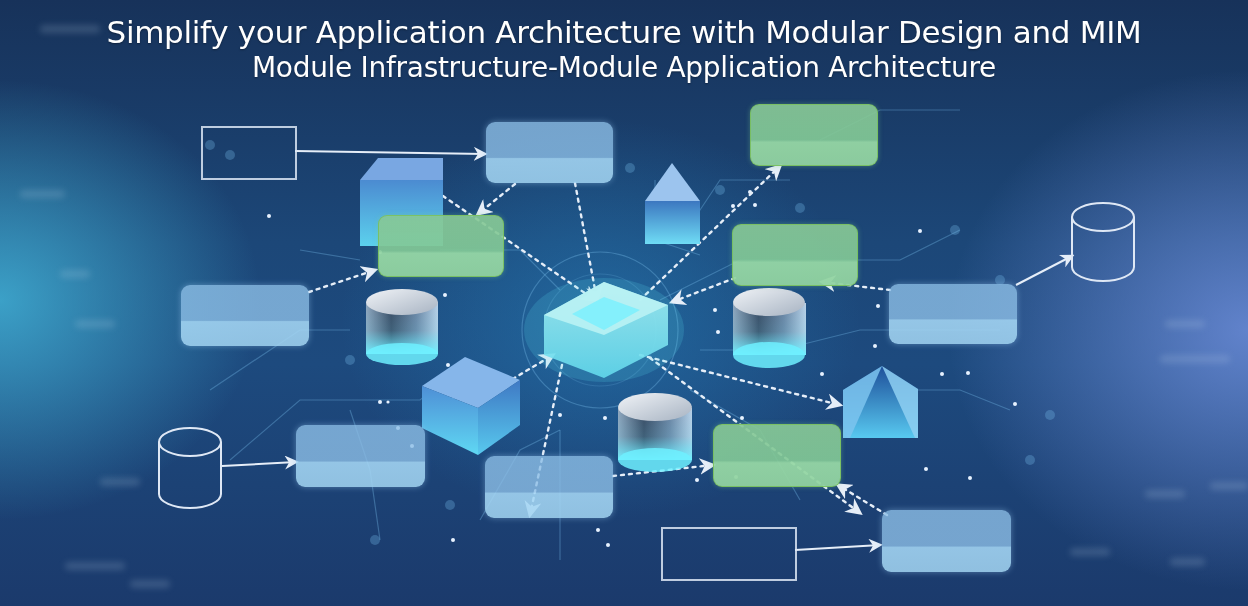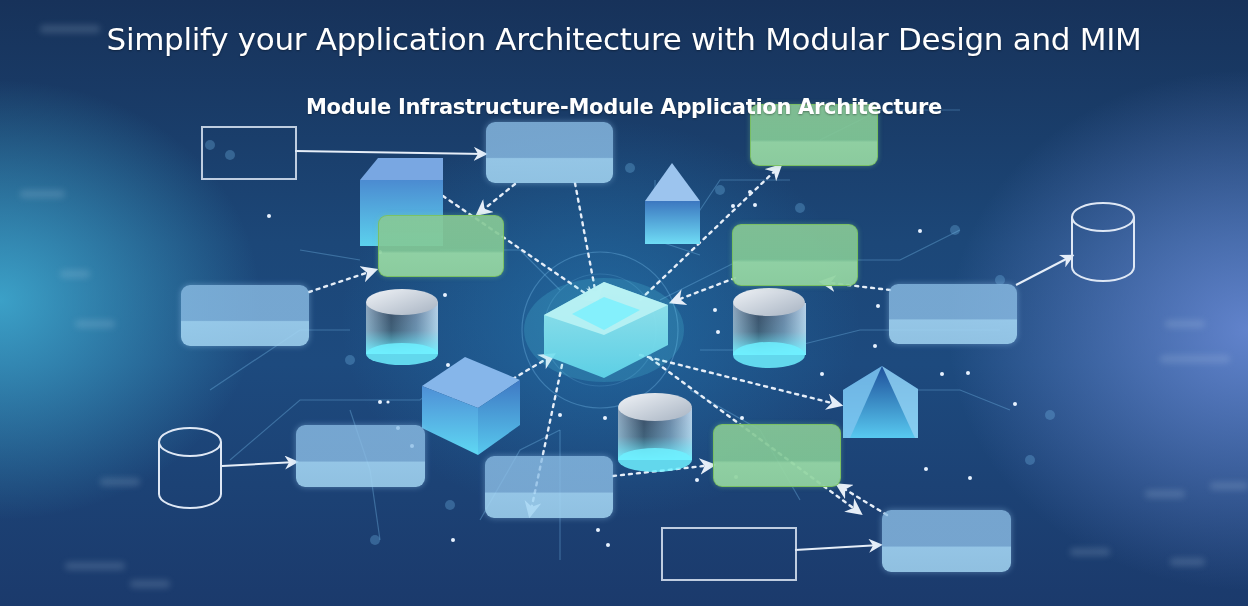--- a/index.html
+++ b/index.html
@@ -6,31 +6,30 @@
   body {
     width: 1248px; height: 606px; overflow: hidden; position: relative;
     font-family: "DejaVu Sans", sans-serif;
     background:
       radial-gradient(ellipse 260px 220px at 0px 300px, rgba(70,190,225,0.75), rgba(70,190,225,0) 100%),
       radial-gradient(ellipse 300px 260px at 1248px 330px, rgba(120,150,230,0.75), rgba(120,150,230,0) 100%),
       radial-gradient(ellipse 260px 200px at 600px 320px, rgba(40,140,200,0.45), rgba(40,140,200,0) 100%),
       linear-gradient(180deg, #17325a 0%, #1c4778 40%, #1d4a7e 60%, #1b3a6c 100%);
   }
   .stage { position: absolute; inset: 0; }
-  .title-wrap { position: absolute; top: 17px; left: 0; width: 100%; text-align: center; z-index: 5; }
+  .title-wrap { position: absolute; top: 10px; left: 0; width: 100%; text-align: center; z-index: 5; }
   .title {
     color: #ffffff; font-family: "DejaVu Sans", sans-serif; font-size: 31px; font-weight: 400;
     letter-spacing: -0.3px; white-space: nowrap; line-height: 44px;
     text-shadow: 0 1px 2px rgba(0,0,0,0.35);
   }
   .subtitle {
-    color: #ffffff; font-family: "DejaVu Sans", sans-serif; font-size: 21px; font-weight: 700;
+    color: #ffffff; font-family: "DejaVu Sans", sans-serif; font-size: 28px; font-weight: 400;
     letter-spacing: -0.3px; line-height: 28px; white-space: nowrap;
     text-shadow: 0 1px 2px rgba(0,0,0,0.35);
-    margin-top: 32px;
   }
   .module {
     position: absolute; border-radius: 9px;
     background: linear-gradient(180deg, rgba(140,190,230,0.80) 0%, rgba(140,190,230,0.80) 58%, rgba(165,215,245,0.88) 60%, rgba(160,210,240,0.88) 100%);
     box-shadow: 0 0 6px rgba(150,200,240,0.45);
   }
   .module.green {
     background: linear-gradient(180deg, rgba(135,200,150,0.92) 0%, rgba(130,200,150,0.92) 58%, rgba(150,215,165,0.95) 62%, rgba(145,210,160,0.95) 100%);
     border: 1.5px solid rgba(120,190,90,0.85);
     box-shadow: 0 0 5px rgba(120,200,140,0.4);

